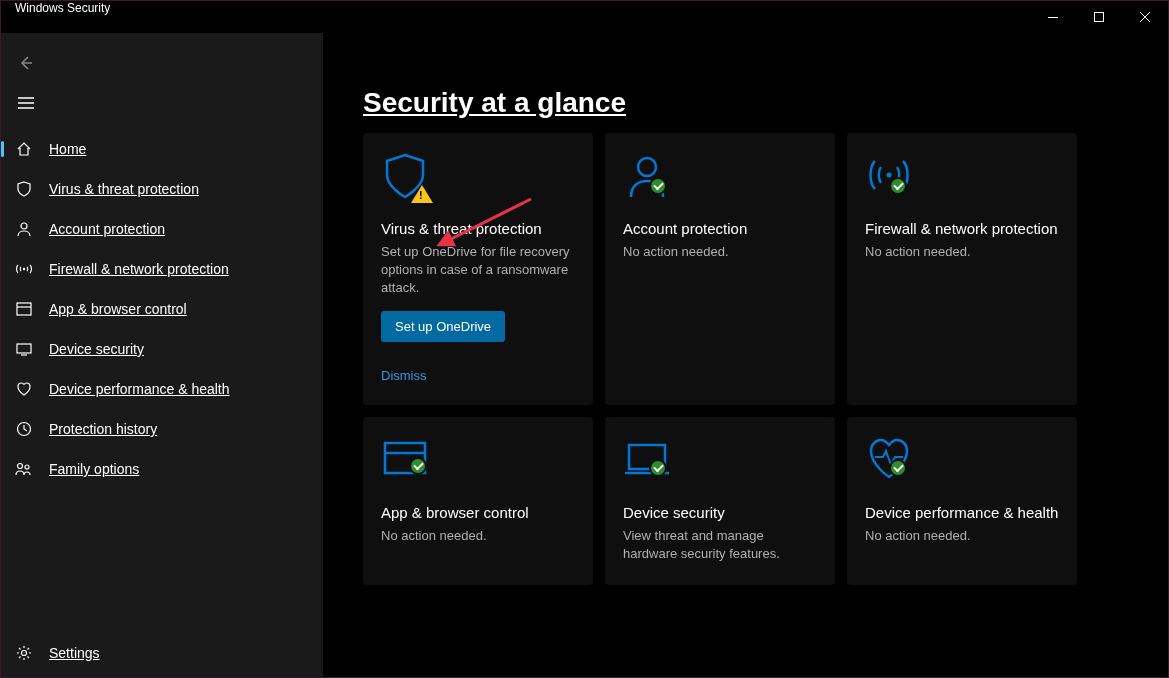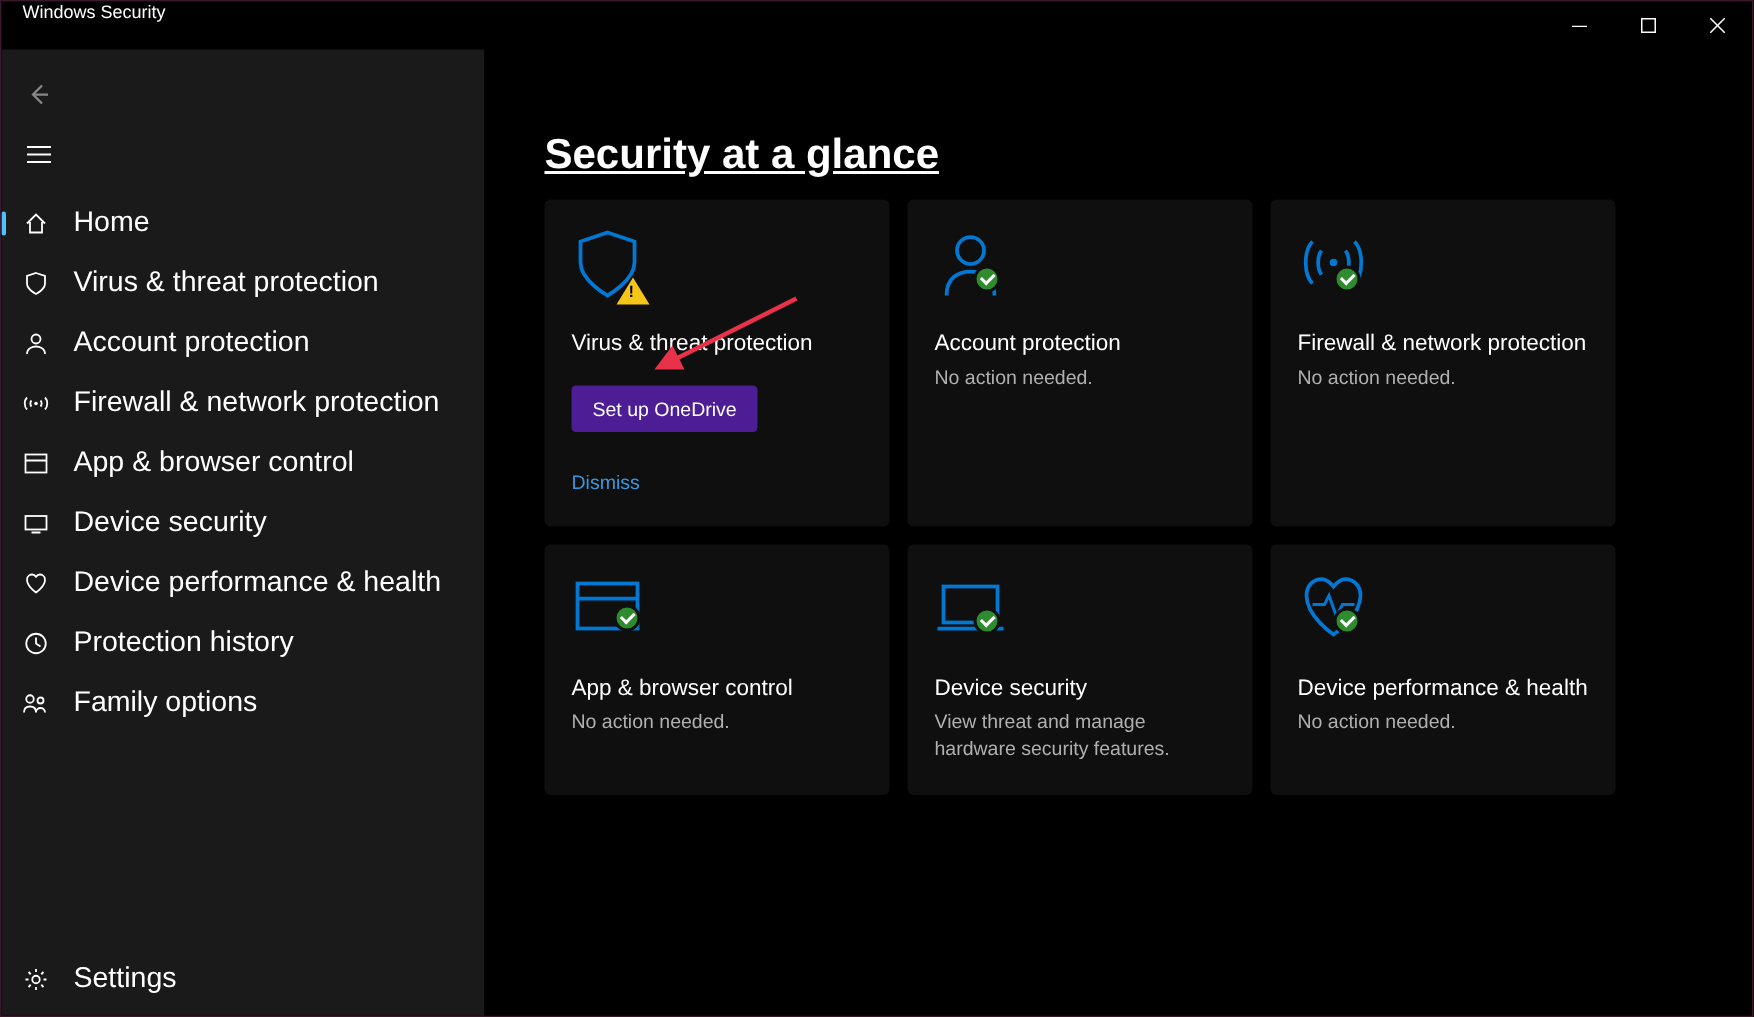--- a/index.html
+++ b/index.html
@@ -36,23 +36,24 @@
     display: flex;
     flex-direction: column;
     padding-top: 10px;
   }
   .nav-row {
     height: 40px;
     display: flex;
     align-items: center;
     padding-left: 14px;
     gap: 16px;
-    font-size: 19px;
+    font-size: 14px;
     position: relative;
     color: #fff;
+    text-decoration: underline;
   }
   .nav-row.icon-only { padding-left: 16px; }
   .nav-row.active::before {
     content: "";
     position: absolute;
     left: 0; top: 12px;
     width: 3px; height: 16px;
     background: #4cc2ff;
     border-radius: 2px;
   }
@@ -99,21 +100,21 @@
     font-size: 15px;
     margin-bottom: 4px;
     line-height: 1.3;
   }
   .card-desc {
     font-size: 13px;
     color: #b0b0b0;
     line-height: 1.4;
   }
   .card-btn {
-    background: #4c1d95;
+    background: #0369a1;
     border: none;
     color: #fff;
     font-size: 13px;
     padding: 8px 14px;
     border-radius: 3px;
     margin-top: 14px;
     cursor: pointer;
   }
   .card-link {
     display: block;
@@ -288,20 +289,21 @@
     <div class="cards">
 
       <div class="card">
         <div class="card-icon">
           <svg width="48" height="48">
               <path d="M24 4 L42 10 V24 C42 36 24 46 24 46 C24 46 6 36 6 24 V10 Z" stroke="#0078d4" stroke-width="2.5" fill="none"></path>
             </svg>
           <div class="badge-warn"></div>
         </div>
         <div class="card-title">Virus &amp; threat protection</div>
+        <div class="card-desc">Set up OneDrive for file recovery options in case of a ransomware attack.</div>
         <button class="card-btn">Set up OneDrive</button>
         <span class="card-link">Dismiss</span>
       </div>
 
       <div class="card">
         <div class="card-icon">
           <svg width="48" height="48">
               <circle cx="24" cy="16" r="9" stroke="#0078d4" stroke-width="2.5" fill="none"></circle>
               <path d="M8 46 C8 34 16 30 24 30 C32 30 40 34 40 46" stroke="#0078d4" stroke-width="2.5" fill="none"></path>
             </svg>

